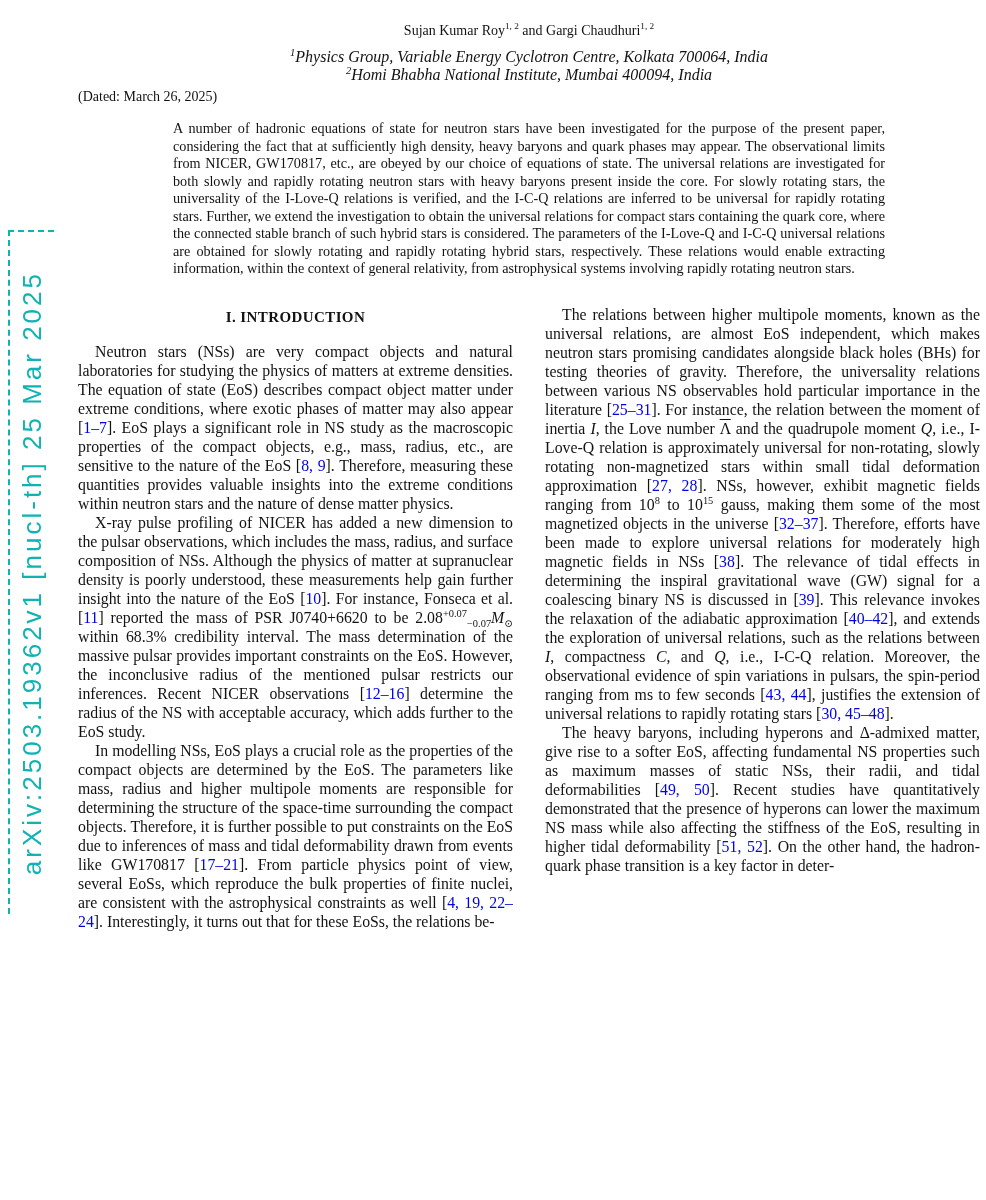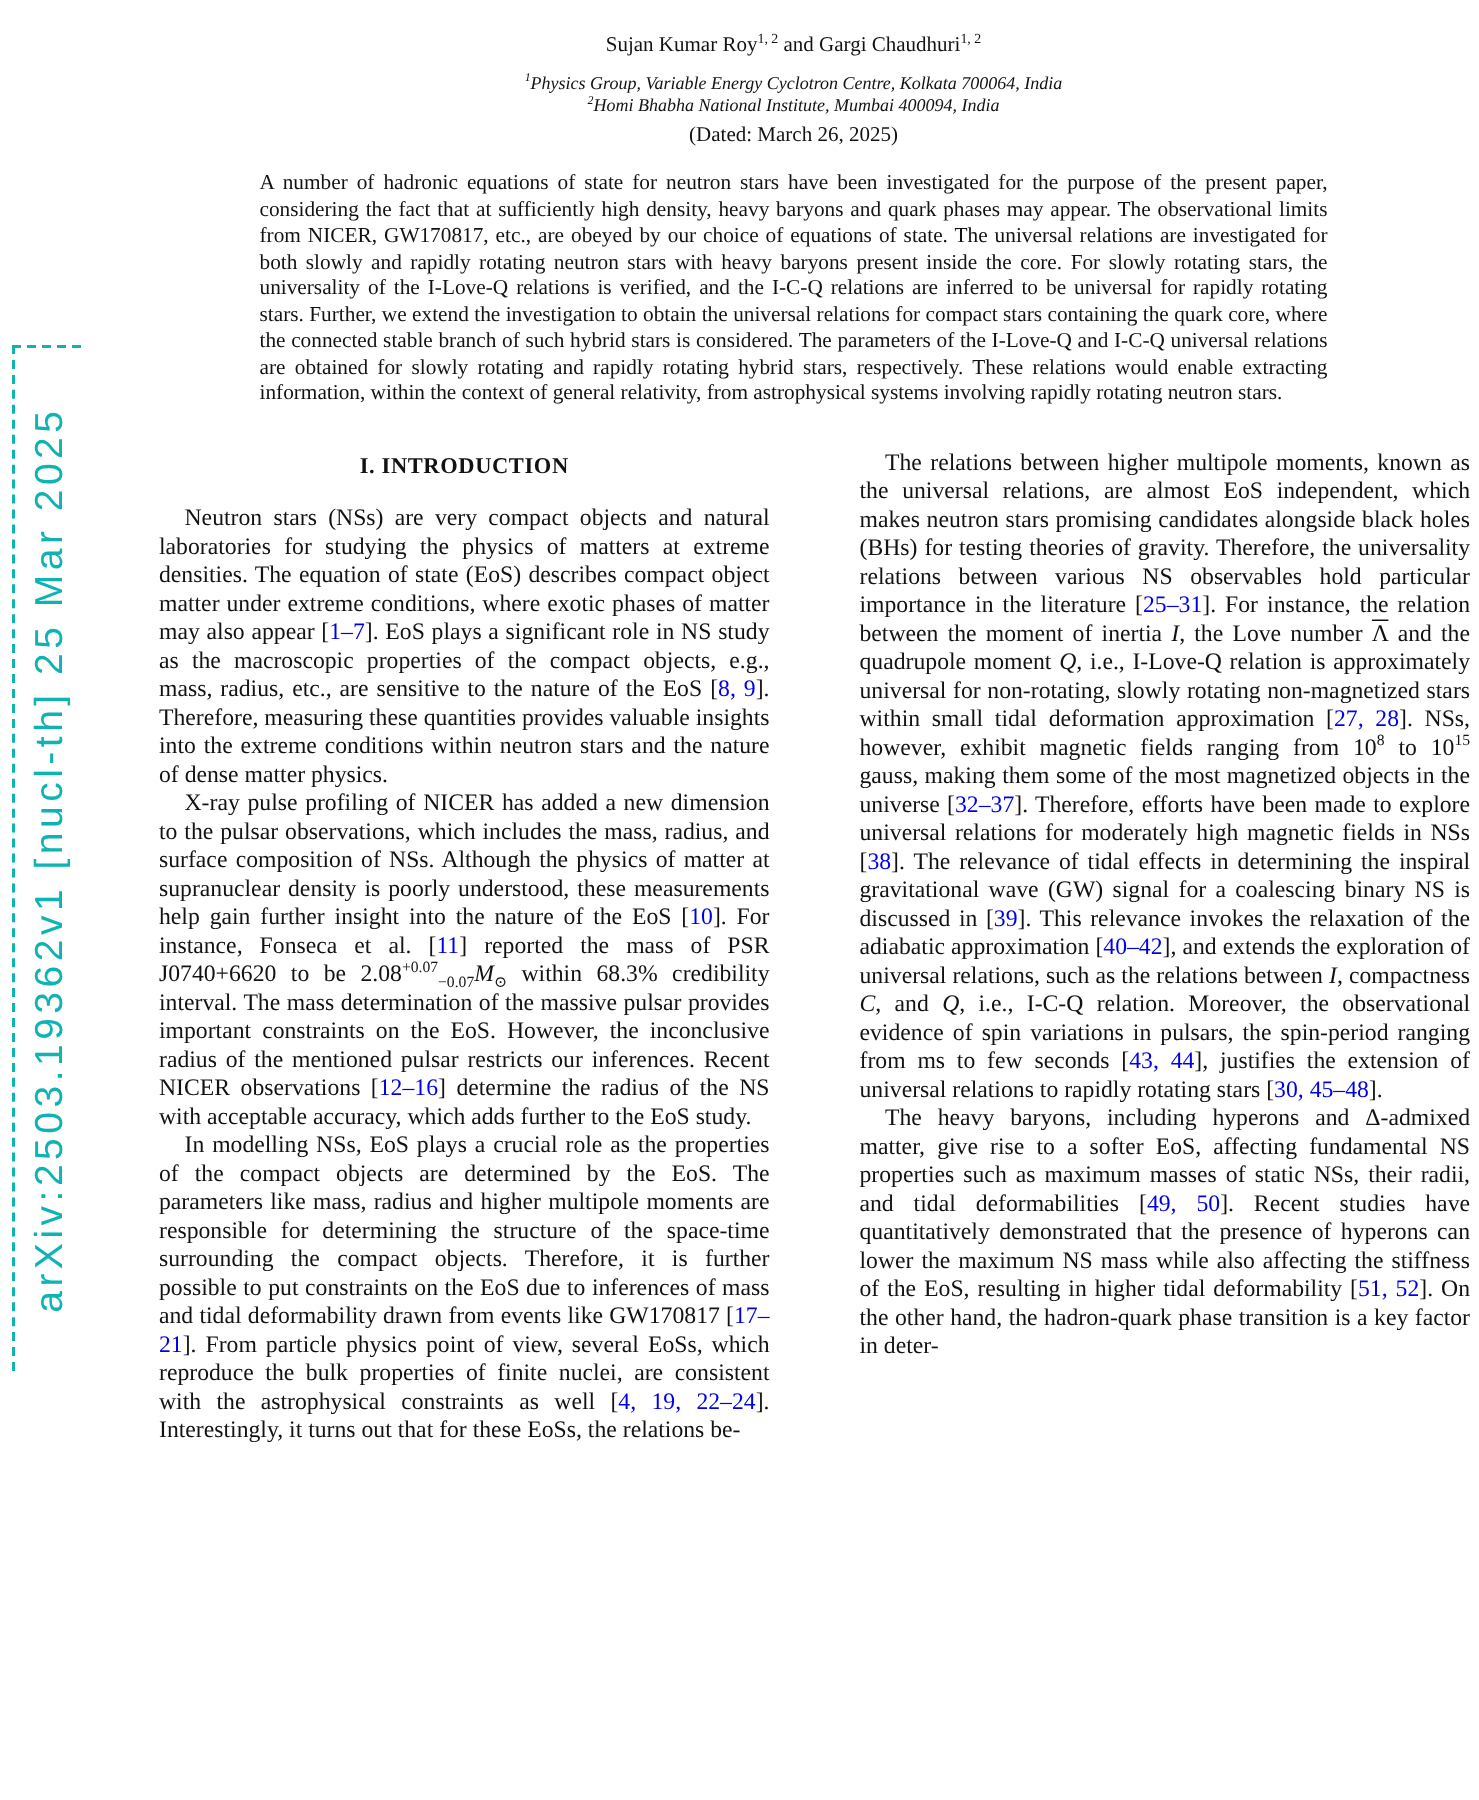--- a/index.html
+++ b/index.html
@@ -22,32 +22,32 @@
   .wm-text {
     writing-mode:vertical-rl; transform:rotate(180deg);
     font-family:"Liberation Sans","DejaVu Sans",sans-serif;
     font-size:26px; letter-spacing:3px; color:var(--wm); white-space:nowrap;
   }
 
   .content { position:absolute; left:78px; top:8px; width:902px; }
 
   .title   { text-align:center; font-size:21px; font-weight:bold; }
   .authors { text-align:center; font-size:14px; margin-top:15px; }
-  .affil   { text-align:center; font-size:12px; font-style:italic; }
+  .affil   { text-align:center; font-size:16px; font-style:italic; }
   .affil.first { margin-top:9px; }
-  .dated   { text-align:center; font-size:14px; margin-top:5px; }
+  .dated   { font-size:14px; margin-top:5px; }
 
   .abstract {
     width:712px; margin:15px auto 16px;
     font-size:14.2px; line-height:17.5px; text-align:justify;
     hyphens:auto;
   }
 
   .columns { display:flex; gap:32px; margin-top:27px; }
-  .col { width:435px; font-size:15.8px; line-height:19px;margin-left:28px; }
+  .col { width:435px; font-size:15.8px; line-height:19px; }
 
   .sec-heading {
     text-align:center; font-size:15px; font-weight:bold;
     margin:3px 0 15px; letter-spacing:0.4px;
   }
 
   .para { text-align:justify; hyphens:auto; }
   .para.indent { text-indent:17px; }
 
   .cite { color:var(--link); }

